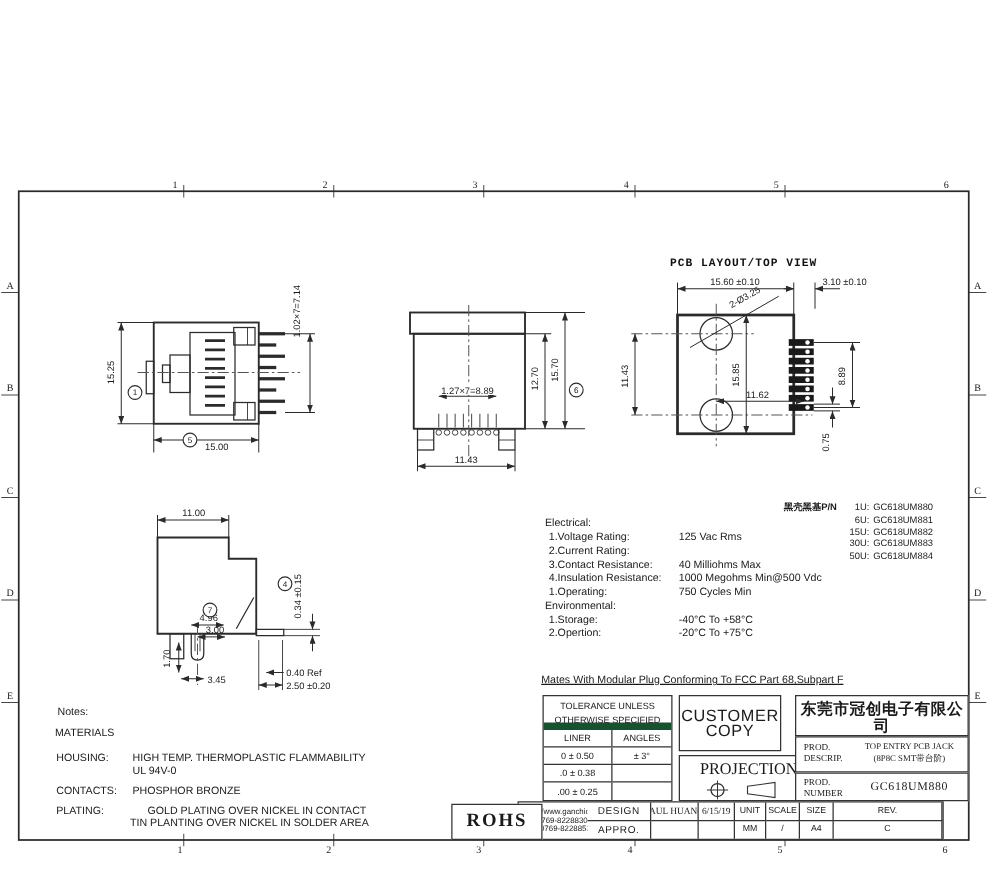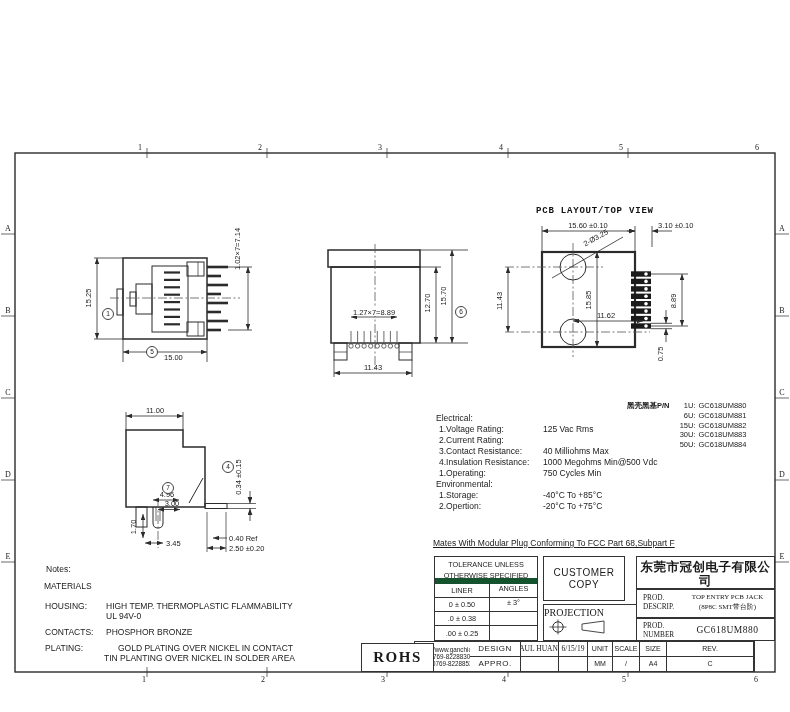--- a/index.html
+++ b/index.html
@@ -39,29 +39,29 @@
   .pn{position:absolute;left:627px;top:401px;display:flex;font-size:7.5px;line-height:9.8px;}
   .pn-label{font-weight:bold;margin-right:5px;white-space:nowrap}
   .pnrow{display:flex}.pnrow .u{width:21px;text-align:right;margin-right:3px}
   .notes{position:absolute;left:44px;top:560px;width:330px;font-size:8.5px;}
   .nline{position:absolute;white-space:nowrap}
   
   .tb *{box-sizing:border-box}
   .box{position:absolute;border:1px solid #333;background:#fff}
   .tolbox{left:434px;top:556px;width:104px;height:85px;font-size:7.3px;}
   .tolhead{height:27px;border-bottom:6px solid #14532d;text-align:center;padding-top:2px;line-height:11px;}
-  .trow{display:flex;border-bottom:1px solid #333;}
+  .trow{display:flex;border-bottom:1px solid #333;align-items:center}
   .trow:last-child{border-bottom:none}
   .trow .ca{width:55px;border-right:1px solid #333;text-align:center;align-self:stretch;
             display:flex;align-items:center;justify-content:center}
   .trow .cb{flex:1;text-align:center}
   .custbox{left:543px;top:556px;width:82px;height:45px;display:flex;flex-direction:column;
-           align-items:center;justify-content:center;font-size:10px;line-height:12px;letter-spacing:.5px;}
-  .projbox{left:543px;top:604px;width:112px;height:37px;text-align:left;
-           font-family:"Liberation Serif",serif;font-size:10px;}
+           align-items:center;justify-content:center;font-size:13px;line-height:12px;letter-spacing:.5px;}
+  .projbox{left:543px;top:604px;width:112px;height:37px;text-align:center;
+           font-family:"Liberation Serif",serif;font-size:13px;}
   .compbox{left:636px;top:556px;width:139px;height:33px;text-align:center;padding-top:3px;}
   .ccn{font-weight:bold;font-size:12.5px;line-height:14px;letter-spacing:.5px}
   .cen{font-size:9.3px;line-height:10px;letter-spacing:.3px}
   .descbox{left:636px;top:589px;width:139px;height:29px;display:flex;
            font-family:"Liberation Serif",serif;}
   .numbox{left:636px;top:618px;width:139px;height:23px;display:flex;align-items:center;
            font-family:"Liberation Serif",serif;}
   .plbl{width:44px;padding:3px 0 0 6px;font-size:7.3px;line-height:9px;}
   .pval{flex:1;padding-top:3px;font-size:7px;line-height:9.5px;text-align:center;}
   .numv{flex:1;font-size:9.5px;text-align:center;letter-spacing:.5px}
@@ -328,21 +328,21 @@
         <span class="sl1">4.Insulation Resistance:</span>
         <span class="sl2">1000 Megohms Min@500 Vdc</span>
       </div>
     <div class="srow">
         <span class="sl1">1.Operating:</span>
         <span class="sl2">750 Cycles Min</span>
       </div>
     <div class="sec">Environmental:</div>
     <div class="srow">
         <span class="sl1">1.Storage:</span>
-        <span class="sl2">-40°C To +85°C</span>
+        <span class="sl2">-40°C To +58°C</span>
       </div>
     <div class="srow">
         <span class="sl1">2.Opertion:</span>
         <span class="sl2">-20°C To +75°C</span>
       </div>
   </div>
   <div class="mates">Mates With Modular Plug Conforming To FCC Part 68,Subpart F</div>
 
   <div class="pn">
     <span class="pn-label">黑壳黑基P/N</span>

